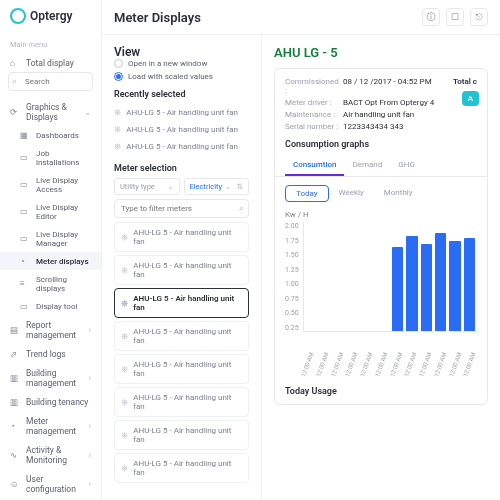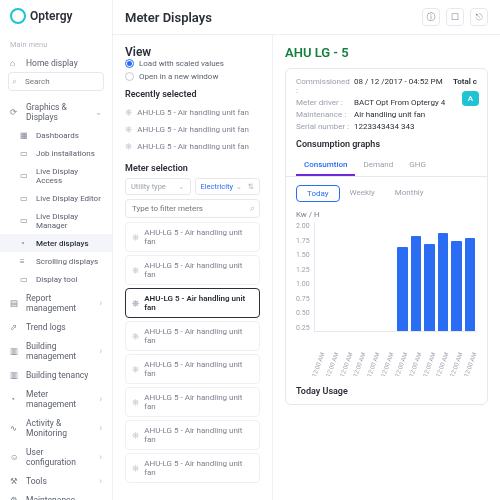--- a/index.html
+++ b/index.html
@@ -1,18 +1,18 @@
 <!DOCTYPE html>
 <html><head>
 <meta charset="utf-8">
 <style>
 *{box-sizing:border-box;margin:0;padding:0;font-family:-apple-system,Segoe UI,Roboto,sans-serif}
 body{background:#fff;color:#333;font-size:9px;overflow:hidden;width:500px;height:500px}
 .app{display:flex;height:500px}
-.sidebar{width:113px;border-right:1px solid #eef0f4;background:#fff;display:flex;flex-direction:column;padding:8px 0}
+.sidebar{width:102px;border-right:1px solid #eef0f4;background:#fff;display:flex;flex-direction:column;padding:8px 0}
 .logo{display:flex;align-items:center;gap:4px;padding:0 10px 10px}
 .logo-ring{width:16px;height:16px;border:2.5px solid #1fc3d1;border-radius:50%}
 .logo-txt{font-size:12px;font-weight:600;color:#2b2f38}
 .section-lbl{font-size:7.5px;color:#b4b8c2;padding:6px 10px 4px}
 .search{margin:0 8px 6px;position:relative}
 .search input{width:100%;border:1px solid #e6e8ee;border-radius:4px;padding:4px 5px 4px 16px;font-size:8px;color:#888}
 .search .sic{position:absolute;left:4px;top:4px;color:#b4b8c2}
 .mi{display:flex;align-items:center;gap:6px;padding:4.5px 10px;font-size:8.5px;color:#5a5f6d;cursor:pointer;position:relative}
 .mi .chev{margin-left:auto;color:#b4b8c2}
 .mi.sub{padding-left:20px;font-size:8px}
@@ -73,21 +73,21 @@
 
 <div class="app">
   <aside class="sidebar">
     <div class="logo">
       <span class="logo-ring"></span>
       <span class="logo-txt">Optergy</span>
     </div>
     <div class="section-lbl">Main menu</div>
     <div class="mi">
         <span class="ic">⌂</span>
-        <span>Home display</span>
+        <span>Total display</span>
       </div>
     <div class="search">
       <span class="sic">⌕</span>
       <input placeholder="Search" style="">
     </div>
     <div class="mi">
         <span class="ic">⟳</span>
         <span>Graphics &amp; Displays</span>
         <span class="chev">⌄</span>
       </div>
@@ -174,26 +174,26 @@
         <div class="topicons">
           <span>ⓘ</span>
           <span>☐</span>
           <span>⎋</span>
         </div>
       </div>
       <div class="content">
         <div class="panel a">
           <div class="h2">View</div>
           <div class="radio">
+              <span class="rdot"></span>
+              <span>Open in a new window</span>
+            </div>
+          <div class="radio">
               <span class="rdot on"></span>
               <span>Load with scaled values</span>
-            </div>
-          <div class="radio">
-              <span class="rdot"></span>
-              <span>Open in a new window</span>
             </div>
 
           <div class="h3">Recently selected</div>
           <div id="recent-list">
               <div class="rs-item">
                 <span class="pin">⎈</span>
                 <span>AHU-LG 5 - Air handling unit fan</span>
               </div>
               <div class="rs-item">
                 <span class="pin">⎈</span>

